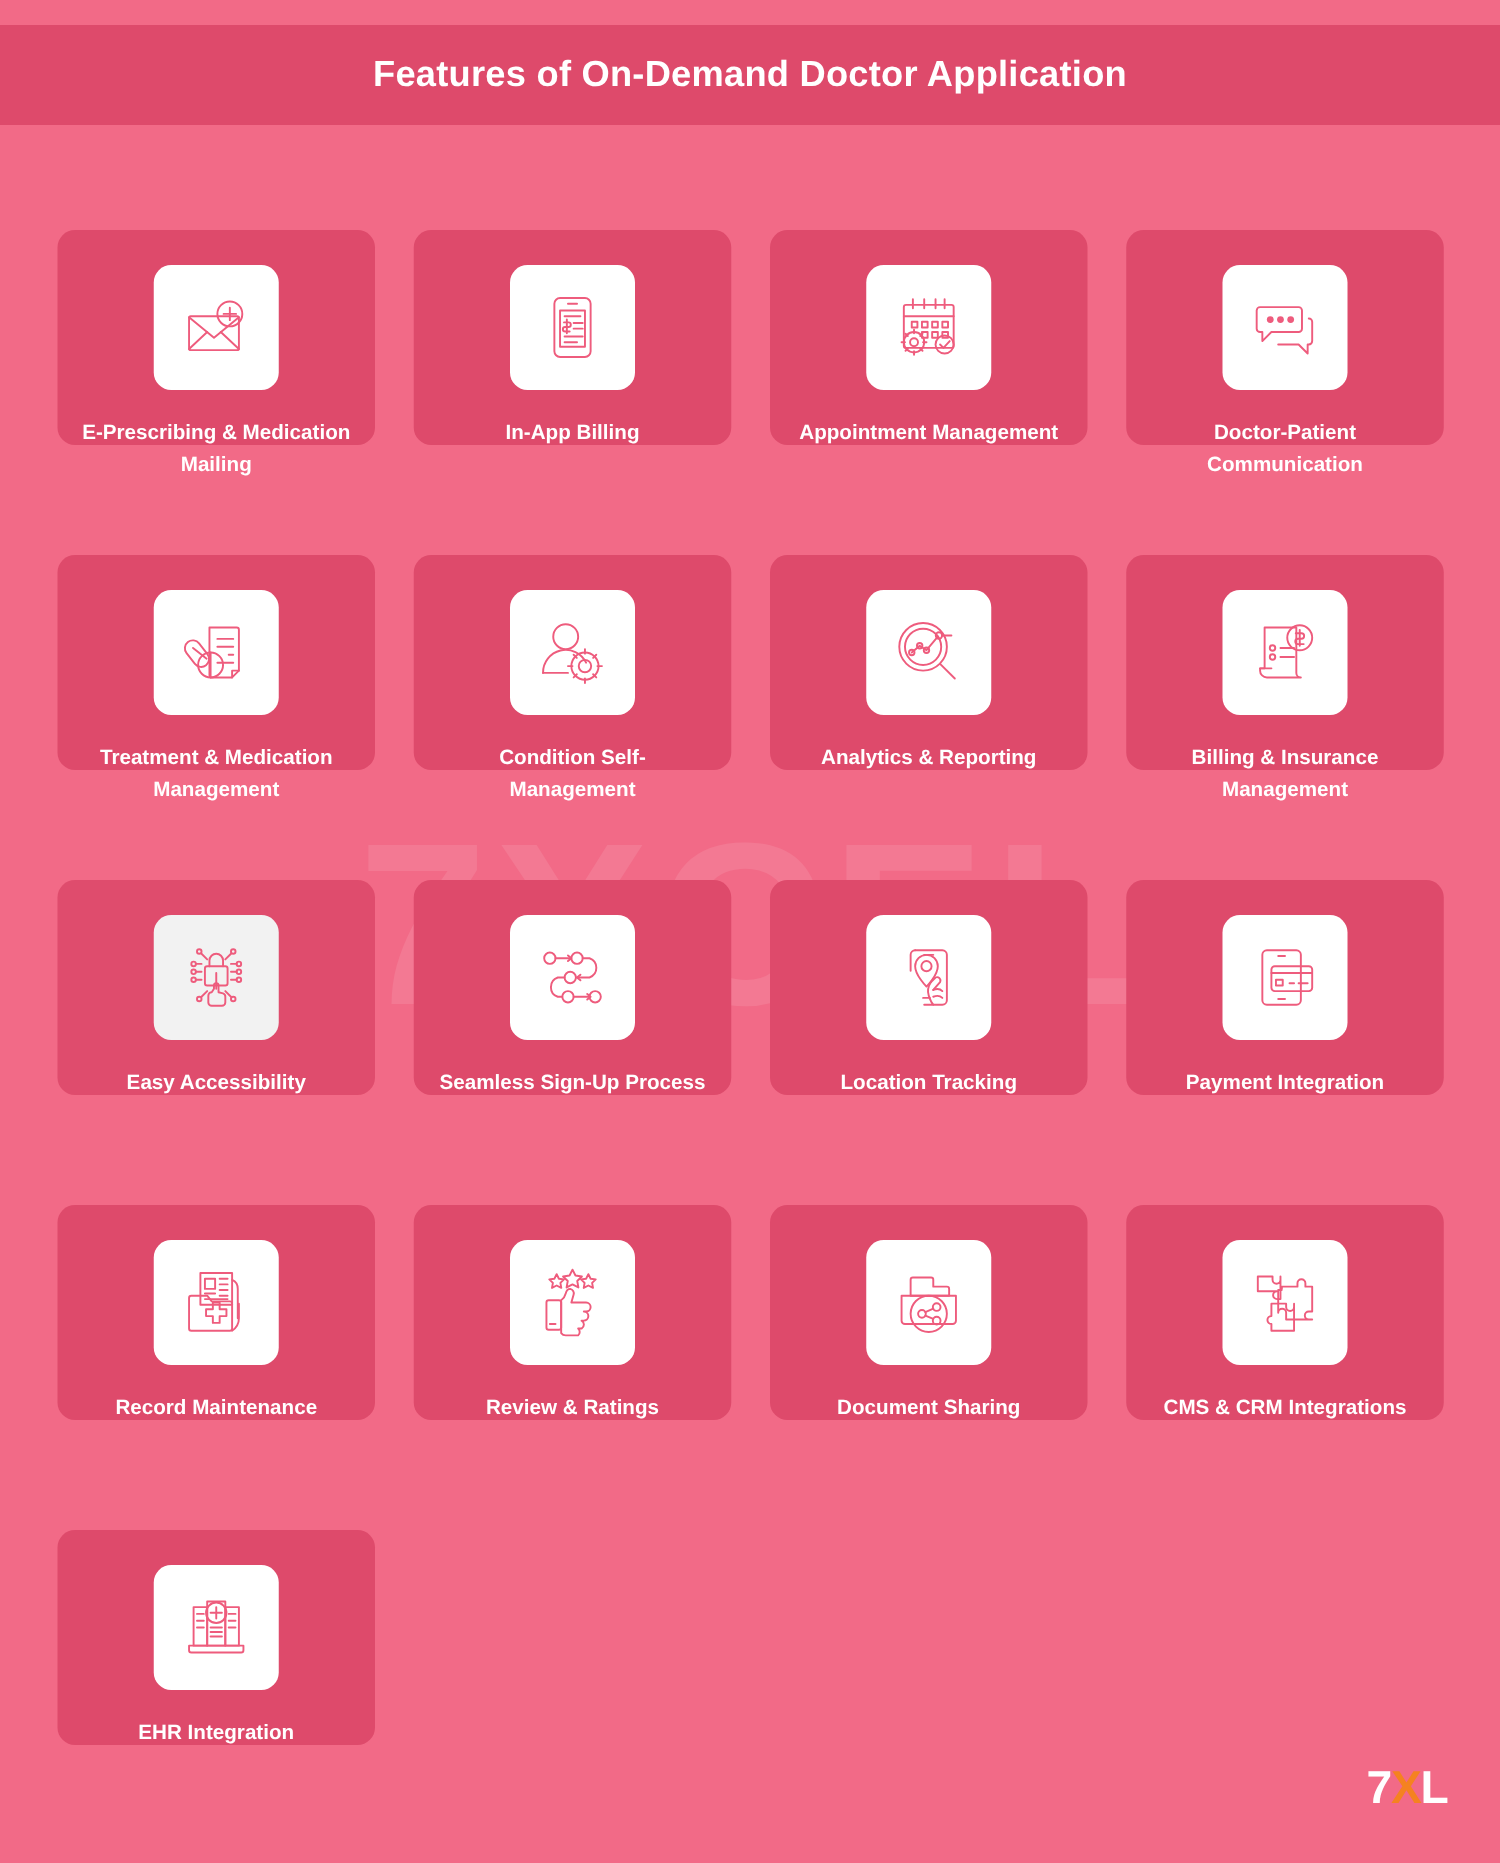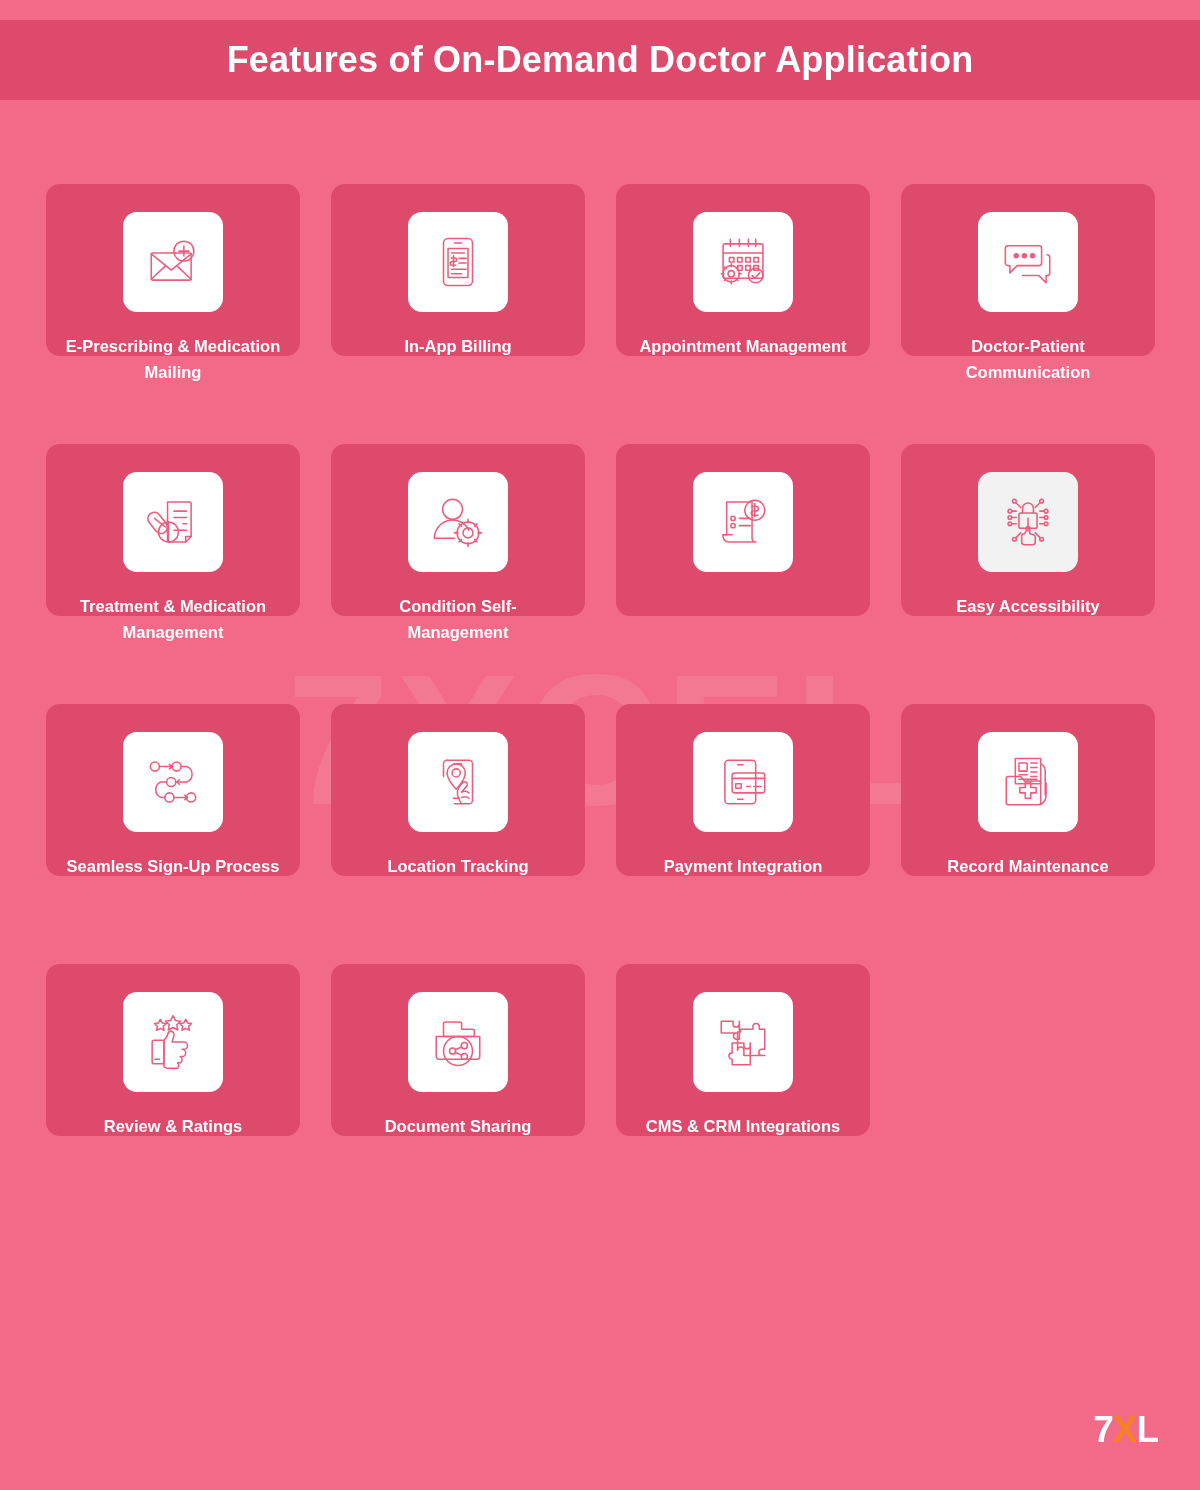--- a/index.html
+++ b/index.html
@@ -19,21 +19,21 @@
     top: 20px; left: 0;
     width: 1200px;
     height: 80px;
     background: #DE4A6B;
     display: flex;
     align-items: center;
     justify-content: center;
   }
   .header-title {
     color: #FFFFFF;
-    font-size: 36px;
+    font-size: 29px;
     font-weight: bold;
     letter-spacing: 0.2px;
   }
 
   
   .watermark {
     position: absolute;
     top: 640px;
     left: 0;
     width: 1200px;
@@ -222,33 +222,50 @@
         <path class="ic" d="M6 50 a20 20 0 0 1 38 -9"></path>
         <path class="ic" d="M6 50 h22"></path>
         <circle class="ic" cx="43" cy="44" r="12" fill="#fff"></circle>
         <circle class="ic" cx="43" cy="44" r="5.5"></circle>
         <path class="ic" d="M43 29 v4 M43 55 v4 M28 44 h4 M54 44 h4 M33 34 l2.8 2.8 M50.2 51.2 l2.8 2.8 M53 34 l-2.8 2.8 M35.8 51.2 l-2.8 2.8"></path>
       </svg>
     </div>
     <div class="card-label">Condition Self-Management</div>
   </div>
 
+  <div class="card">
+    <div class="icon-tile">
+      <svg viewBox="0 0 64 64">
+        <circle class="ic" cx="27" cy="27" r="21"></circle>
+        <circle class="ic" cx="27" cy="27" r="16"></circle>
+        <path class="ic" d="M17 32 l7 -6 l6 4 l10 -12"></path>
+        <circle class="ic" cx="17" cy="32" r="2.4"></circle>
+        <circle class="ic" cx="24" cy="26" r="2.4"></circle>
+        <circle class="ic" cx="30" cy="30" r="2.4"></circle>
+        <circle class="ic" cx="41" cy="17" r="2.8"></circle>
+        <path class="ic" d="M44 17 h8"></path>
+        <path class="ic" d="M42 42 l13 13" stroke-width="3"></path>
+      </svg>
+    </div>
+    <div class="card-label">Analytics &amp; Reporting</div>
+  </div>
 
   <div class="card">
     <div class="icon-tile">
       <svg viewBox="0 0 64 64">
         <path class="ic" d="M14 10 h28 v40 a4 4 0 0 0 4 4 H16 a6 6 0 0 1 -6 -6 V46 h4 z"></path>
         <path class="ic" d="M10 46 h10"></path>
         <circle class="ic" cx="45" cy="19" r="11" fill="#fff"></circle>
         <path class="ic" d="M45 12 v14 M41.5 15 h5 a2.4 2.4 0 0 1 0 4.8 h-3 a2.4 2.4 0 0 0 0 4.8 h5"></path>
         <circle class="ic" cx="21" cy="28" r="2.4"></circle>
         <circle class="ic" cx="21" cy="36" r="2.4"></circle>
         <path class="ic" d="M28 28 h12 M28 36 h12"></path>
       </svg>
     </div>
+    <div class="card-label">Billing &amp; Insurance Management</div>
   </div>
 
   <div class="card translucent">
     <div class="icon-tile tinted">
       <svg viewBox="0 0 64 64">
         <rect class="ic" x="22" y="22" width="20" height="17" rx="2"></rect>
         <path class="ic" d="M26 22 v-5 a6 6 0 0 1 12 0 v5"></path>
         <path class="ic" d="M14 20 h5 M14 27 h5 M14 34 h5 M45 20 h5 M45 27 h5 M45 34 h5"></path>
         <circle class="ic" cx="12" cy="20" r="2"></circle>
         <circle class="ic" cx="12" cy="27" r="2"></circle>
@@ -370,18 +387,33 @@
     <div class="icon-tile">
       <svg viewBox="0 0 64 64">
         <path class="ic" d="M8 9 h13 v3 a3.5 3.5 0 0 0 7 0 v-3 h0 v20 h-3 a3.5 3.5 0 0 1 0 -7 v0 h-17 z"></path>
         <path class="ic" d="M33 18 h10 v-3 a3.5 3.5 0 0 1 7 0 v3 h6 v22 h-3 a3.5 3.5 0 0 0 0 7 h3 v0 h-23 v-6 a3.5 3.5 0 0 0 -3.5 -3.5 a3.5 3.5 0 0 0 -3.5 3.5 v0 h0 v-20 h3 a3.5 3.5 0 0 0 0 -3 z"></path>
         <path class="ic" d="M20 33 h13 v3 a3.5 3.5 0 0 0 7 0 v-3 h0 v24 h-20 v-6 a3.5 3.5 0 0 1 0 -7 v0 h0 z"></path>
       </svg>
     </div>
     <div class="card-label">CMS &amp; CRM Integrations</div>
   </div>
 
+  <div class="card">
+    <div class="icon-tile">
+      <svg viewBox="0 0 64 64">
+        <path class="ic" d="M12 14 h12 v34 h-12 z"></path>
+        <path class="ic" d="M40 14 h12 v34 h-12 z"></path>
+        <path class="ic" d="M15 20 h6 M15 26 h6 M15 32 h6 M43 20 h6 M43 26 h6 M43 32 h6"></path>
+        <path class="ic" d="M24 9 h16 v39 h-16 z" fill="#fff"></path>
+        <circle class="ic" cx="32" cy="19" r="9" fill="#fff"></circle>
+        <path class="ic" d="M32 14 v10 M27 19 h10"></path>
+        <path class="ic" d="M27 32 h10 M27 36 h10 M27 40 h10"></path>
+        <path class="ic" d="M8 48 h48 v4 a2 2 0 0 1 -2 2 H10 a2 2 0 0 1 -2 -2 z"></path>
+      </svg>
+    </div>
+    <div class="card-label">EHR Integration</div>
+  </div>
 
 </div>
 
 <div class="logo">
   <span class="l-white">7</span><span class="l-orange">X</span><span class="l-white">L</span>
 </div>
 
 </body></html>

